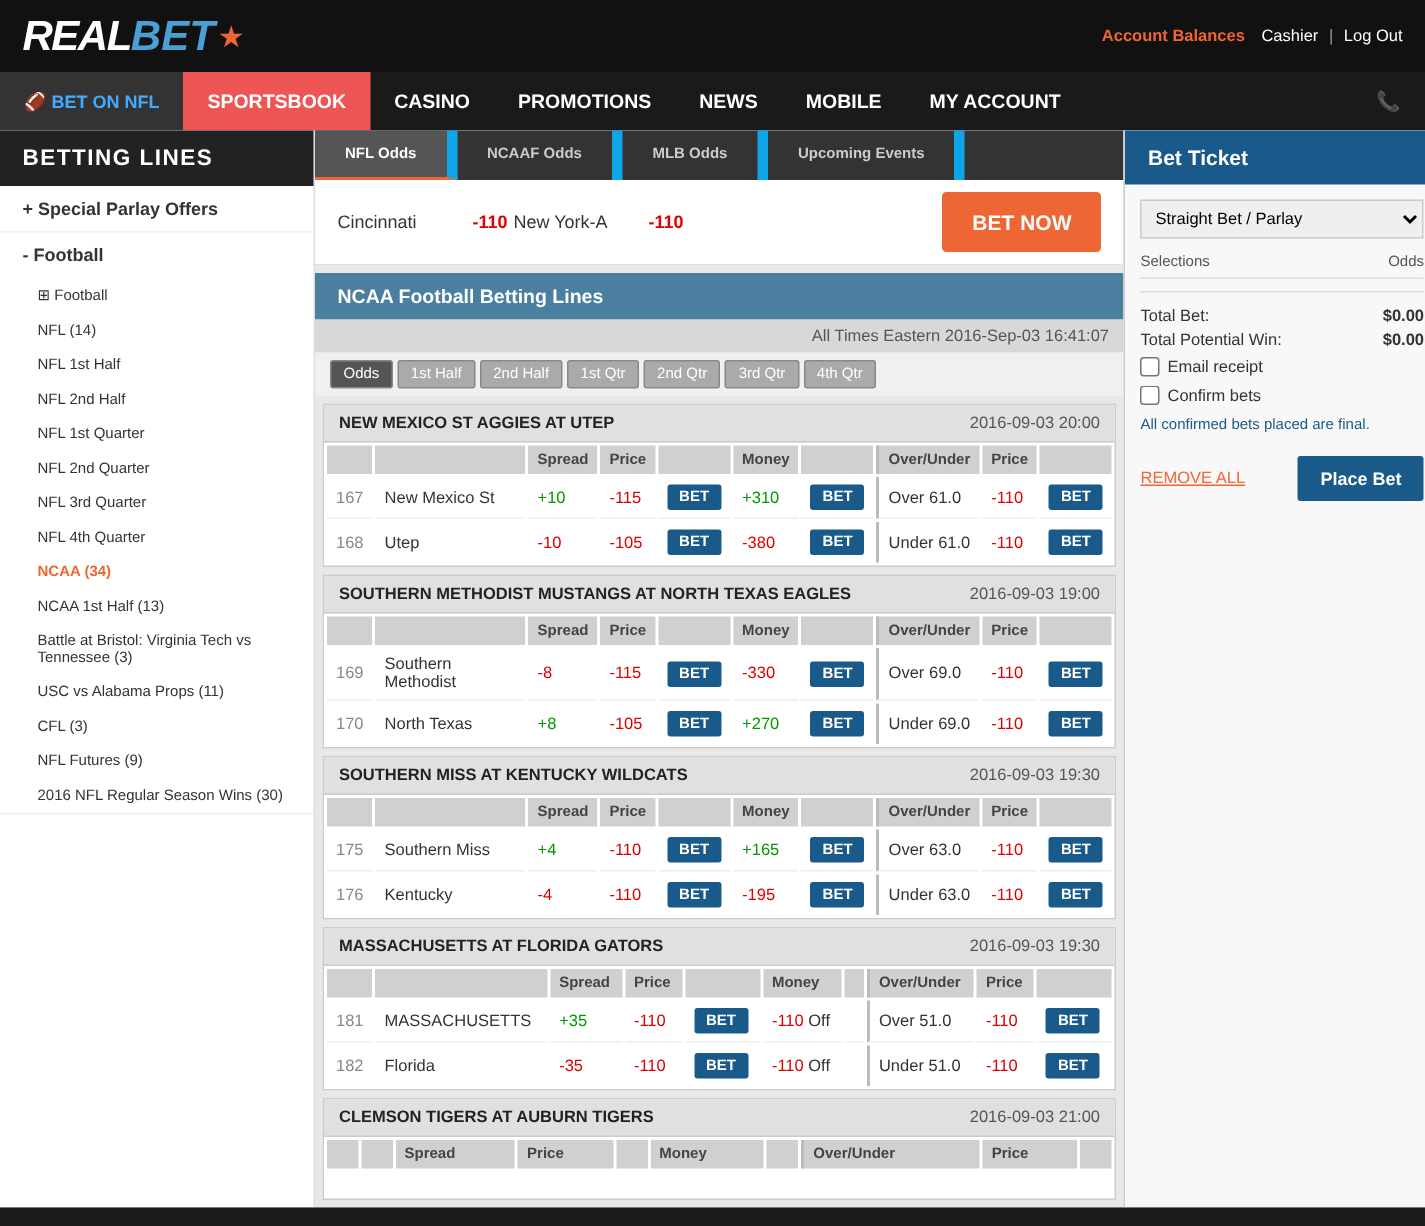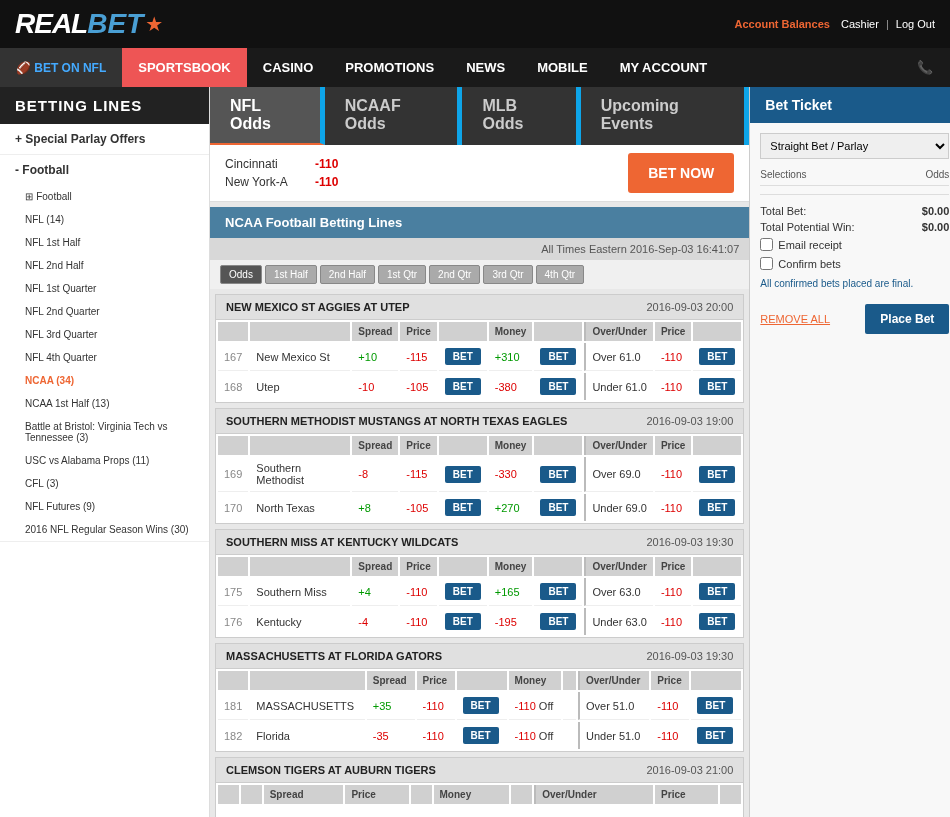--- a/index.html
+++ b/index.html
@@ -32,26 +32,26 @@
     .sidebar-section { border-bottom: 1px solid #eee; }
     .sidebar-section-header { padding: 8px 15px; font-weight: bold; font-size: 12px; color: #333; cursor: pointer; display: flex; align-items: center; gap: 5px; }
     .sidebar-item { padding: 6px 15px 6px 25px; font-size: 10px; color: #333; cursor: pointer; display: flex; align-items: center; gap: 5px; }
     .sidebar-item.active { color: #e63; font-weight: bold; }
 
     
     .content { flex: 1; background: #e8e8e8; }
 
     
     .tabs { background: #333; display: flex; }
-    .tab { padding: 10px 20px; color: #ccc; cursor: pointer; font-size: 16px; font-weight: bold; border-right: 5px solid #0ea5e9; }
+    .tab { padding: 10px 20px; color: #ccc; cursor: pointer; font-size: 10px; font-weight: bold; border-right: 7px solid #0ea5e9; }
     .tab.active { background: #555; color: #fff; border-bottom: 2px solid #e63; }
 
     
     .bet-now-bar { background: #fff; padding: 8px 15px; display: flex; align-items: center; justify-content: space-between; border-bottom: 1px solid #ddd; }
-    .bet-now-teams { display: flex; flex-direction: column; gap: 4px; }
+    .bet-now-teams { display: flex; flex-direction: row; gap: 4px; }
     .bet-now-team { display: flex; gap: 10px; align-items: center; font-size: 12px; }
     .team-name { color: #333; min-width: 80px; }
     .odds-red { color: #d00; font-weight: bold; }
     .btn-bet-now { background: #e63; color: #fff; border: none; padding: 12px 20px; font-size: 14px; font-weight: bold; cursor: pointer; border-radius: 3px; }
 
     
     .section-header { background: #4a7fa0; color: #fff; padding: 8px 15px; font-size: 13px; font-weight: bold; margin-top: 5px; }
 
     
     .game-info { background: #d8d8d8; padding: 5px 10px; font-size: 11px; color: #555; text-align: right; }

